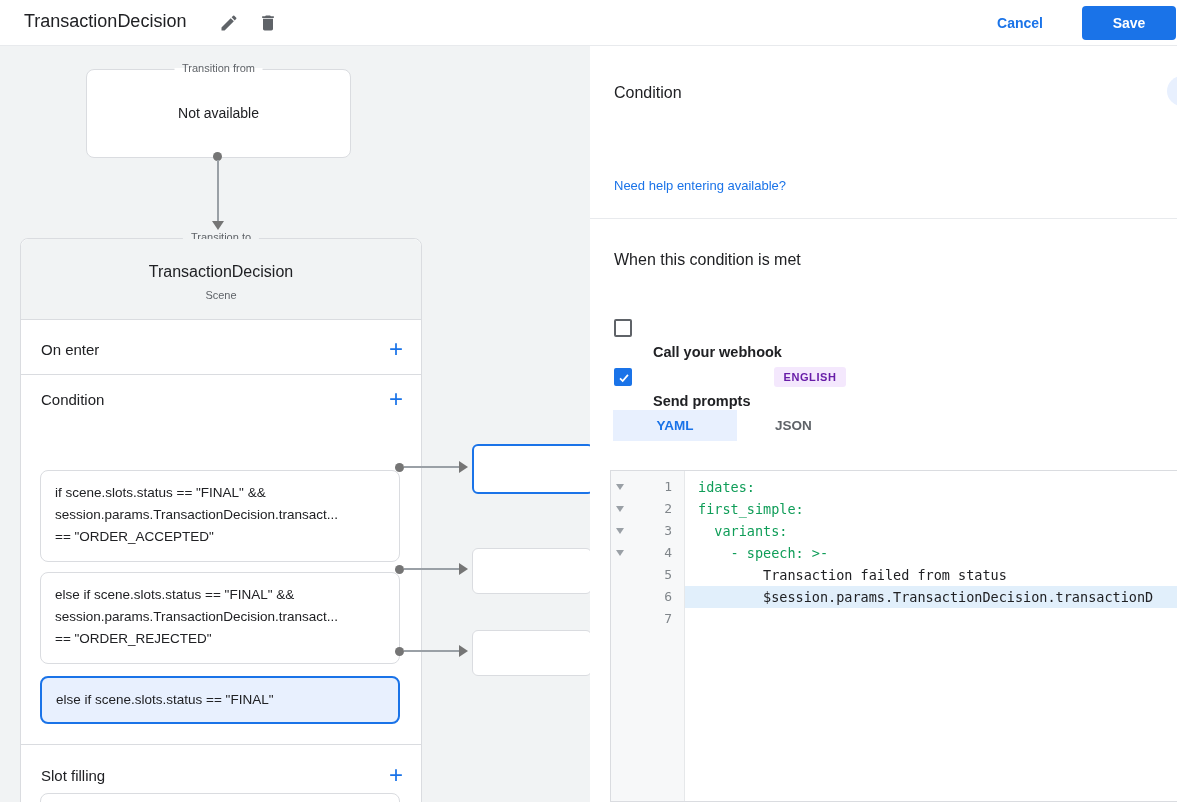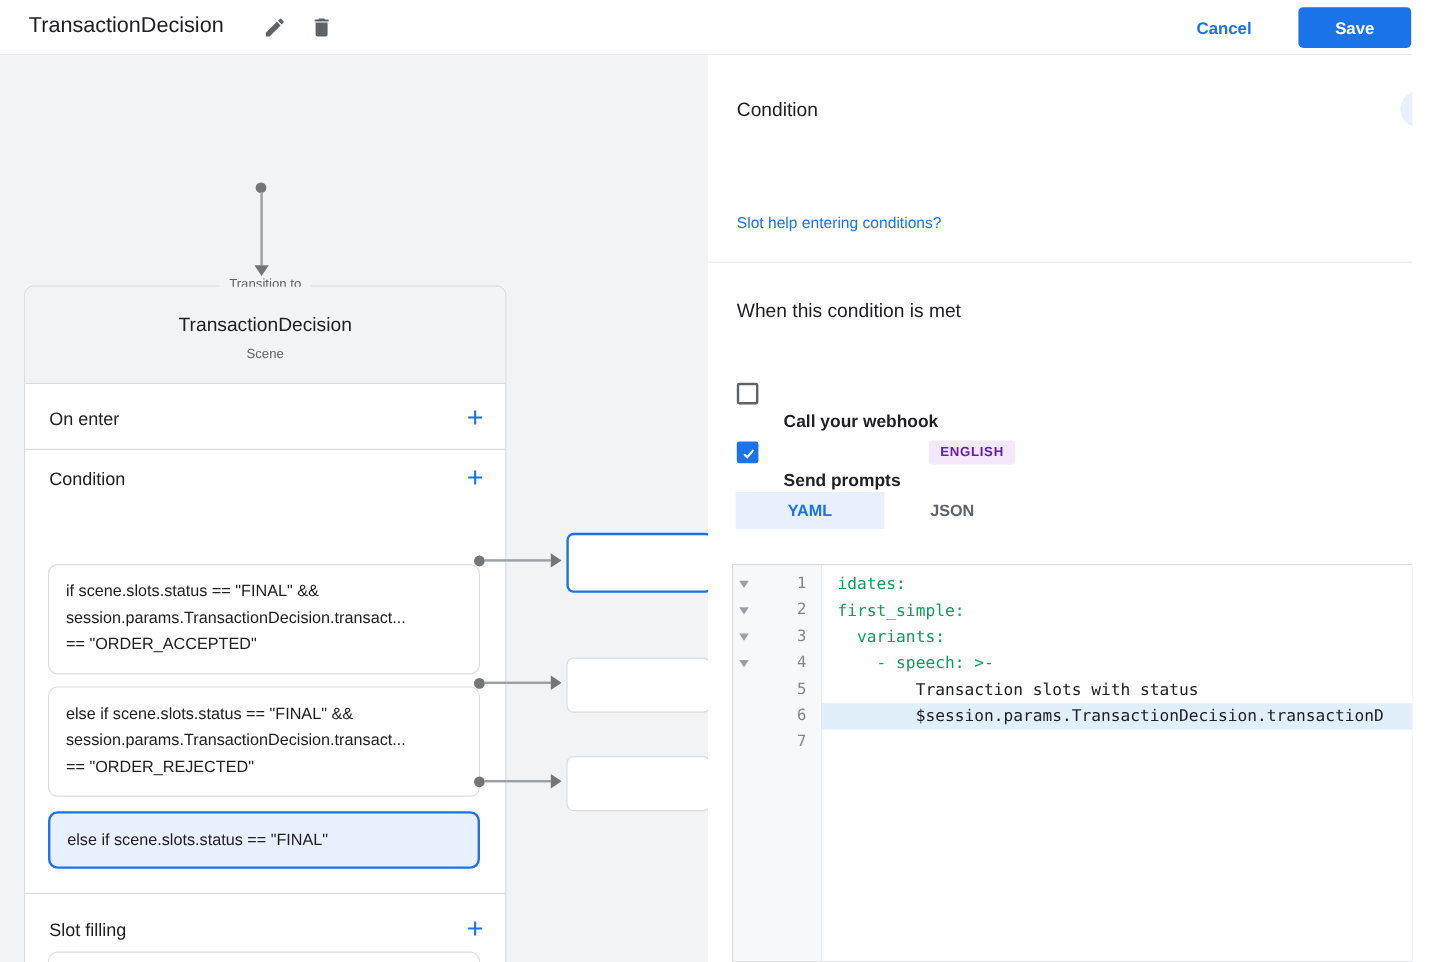--- a/index.html
+++ b/index.html
@@ -101,20 +101,24 @@
       <svg viewBox="0 0 24 24">
           <path d="M6 19c0 1.1.9 2 2 2h8c1.1 0 2-.9 2-2V7H6v12zM19 4h-3.5l-1-1h-5l-1 1H5v2h14V4z"></path>
         </svg>
     </div>
     <div id="cancel-btn" class="abs">Cancel</div>
     <div id="save-btn" class="abs">Save</div>
   </div>
 
   <div id="canvas" class="abs">
 
+    <div id="from-box" class="abs">
+      <span class="legend">Transition from</span>
+      <div id="from-value" class="abs">Not available</div>
+    </div>
     <div class="dot" style="left:213px;top:106px;"></div>
     <div class="vline" style="left:217px;top:114px;height:61px;"></div>
     <div class="arrow-down" style="left:212px;top:175px;"></div>
 
     <div id="to-card" class="abs">
       <span class="legend">Transition to</span>
       <div id="to-header" class="abs">
         <div id="scene-name" class="abs">TransactionDecision</div>
         <div id="scene-type" class="abs">Scene</div>
       </div>
@@ -166,21 +170,21 @@
   </div>
 
   <div id="panel" class="abs">
     <div id="cond-heading" class="abs">Condition</div>
     <div id="collapse-btn" class="abs">
       <svg viewBox="0 0 24 24">
           <path d="M8.59 16.59L13.17 12 8.59 7.41 10 6l6 6-6 6z"></path>
         </svg>
     </div>
 
-    <div id="help-cond" class="abs blue-link">Slot help entering conditions?</div>
+    <div id="help-cond" class="abs blue-link">Need help entering available?</div>
 
     <div id="panel-divider" class="abs"></div>
 
     <div id="when-heading" class="abs">When this condition is met</div>
 
     <div class="cb-row" style="top:250px;">
       <div class="checkbox"></div>
       <div class="cb-label">Call your webhook</div>
     </div>
 
@@ -217,21 +221,21 @@
         <span class="code key">  variants:</span>
       </div>
       <div class="ed-row">
         <span class="fold"><span class="tri"></span></span>
         <span class="lnum">4</span>
         <span class="code key">    - speech: &gt;-</span>
       </div>
       <div class="ed-row">
         <span class="fold"></span>
         <span class="lnum">5</span>
-        <span class="code">        Transaction slots with status</span>
+        <span class="code">        Transaction failed from status</span>
       </div>
       <div class="ed-row">
         <span class="fold"></span>
         <span class="lnum">6</span>
         <span class="code sel">        $session.params.TransactionDecision.transactionD</span>
       </div>
       <div class="ed-row">
         <span class="fold"></span>
         <span class="lnum">7</span>
         <span class="code"></span>

